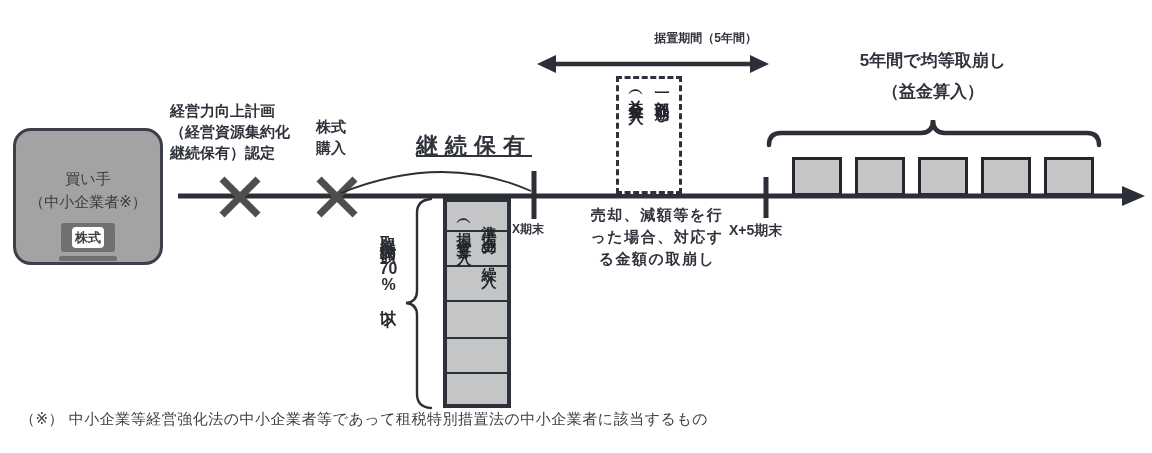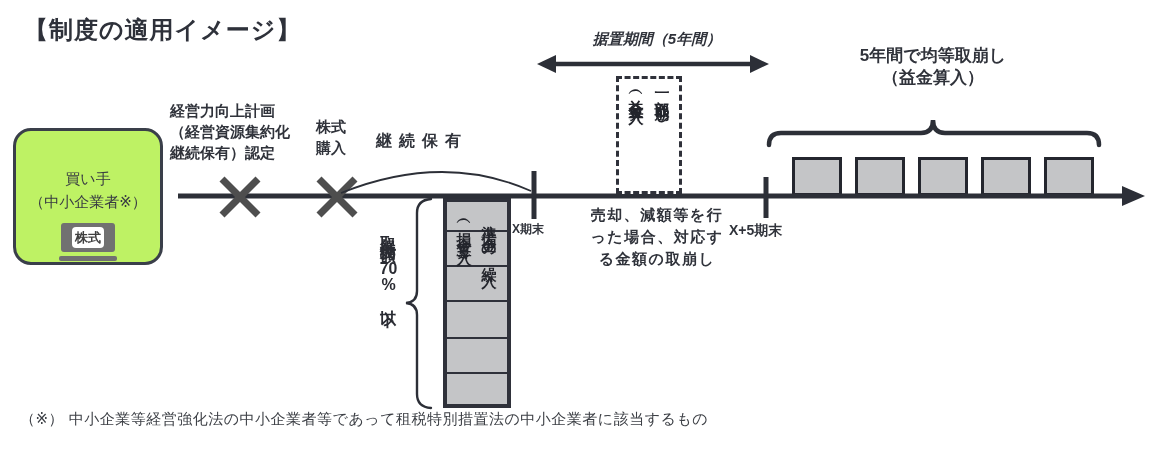--- a/index.html
+++ b/index.html
@@ -41,21 +41,21 @@
     z-index: 10;
   }
 
   
   .buyer-box {
     position: absolute;
     left: 13px; top: 128px;
     width: 150px; height: 137px;
     border: 3px solid #3a3f4a;
     border-radius: 18px;
-    background: #bef264;
+    background: #a3a3a3;
     z-index: 10;
   }
   .buyer-label {
     position: absolute;
     left: 0; right: 0; top: 36px;
     text-align: center;
     font-size: 15px;
     line-height: 23px;
     white-space: pre-line;
     color: #383b42;
@@ -89,28 +89,28 @@
 
   .lbl {
     position: absolute;
     font-weight: bold;
     color: #30333b;
     white-space: pre-line;
     z-index: 10;
   }
   .lbl-plan      { left: 170px; top: 100px; width: 152px; font-size: 15px; line-height: 21px; }
   .lbl-purchase  { left: 316px; top: 116px; font-size: 15px; line-height: 21px; }
-  .lbl-hold      { left: 376px; top: 131px; font-size: 16px; letter-spacing: 7px; }
+  .lbl-hold      { left: 416px; top: 131px; font-size: 22px; letter-spacing: 7px; text-decoration: underline; }
   .lbl-xend      { left: 512px; top: 221px; font-size: 12px; }
   .lbl-x5end     { left: 729px; top: 222px; font-size: 14px; }
-  .lbl-grace     { left: 557px; top: 30px;  width: 200px; text-align: center; font-size: 15px; font-style: italic; }
+  .lbl-grace     { left: 557px; top: 30px;  width: 200px; text-align: right; font-size: 12px; }
   .lbl-sale      { left: 575px; top: 204px; width: 164px; text-align: center;
                    font-size: 15px; line-height: 22px; letter-spacing: 1.5px; }
   .lbl-equal     { left: 833px; top: 45px;  width: 200px; text-align: center;
-                   font-size: 17px; line-height: 22px; }
+                   font-size: 17px; line-height: 31px; }
 
   
   .reserve-bar {
     position: absolute;
     left: 443px; top: 198px;
     width: 68px; height: 210px;
     background: var(--gray);
     border: 4px solid #2f313a;
     z-index: 4;
   }
@@ -190,21 +190,20 @@
     letter-spacing: 0.5px;
     color: #3d4046;
     z-index: 10;
   }
 </style>
 </head>
 <body>
 
 <div class="stage">
 
-  <h1 class="title">【制度の適用イメージ】</h1>
 
   <div class="buyer-box">
     <div class="buyer-label">買い手
 （中小企業者※）</div>
     <div class="stock-badge">
       <span class="stock-badge-inner">株式</span>
     </div>
     <div class="stock-badge-base"></div>
   </div>
 

